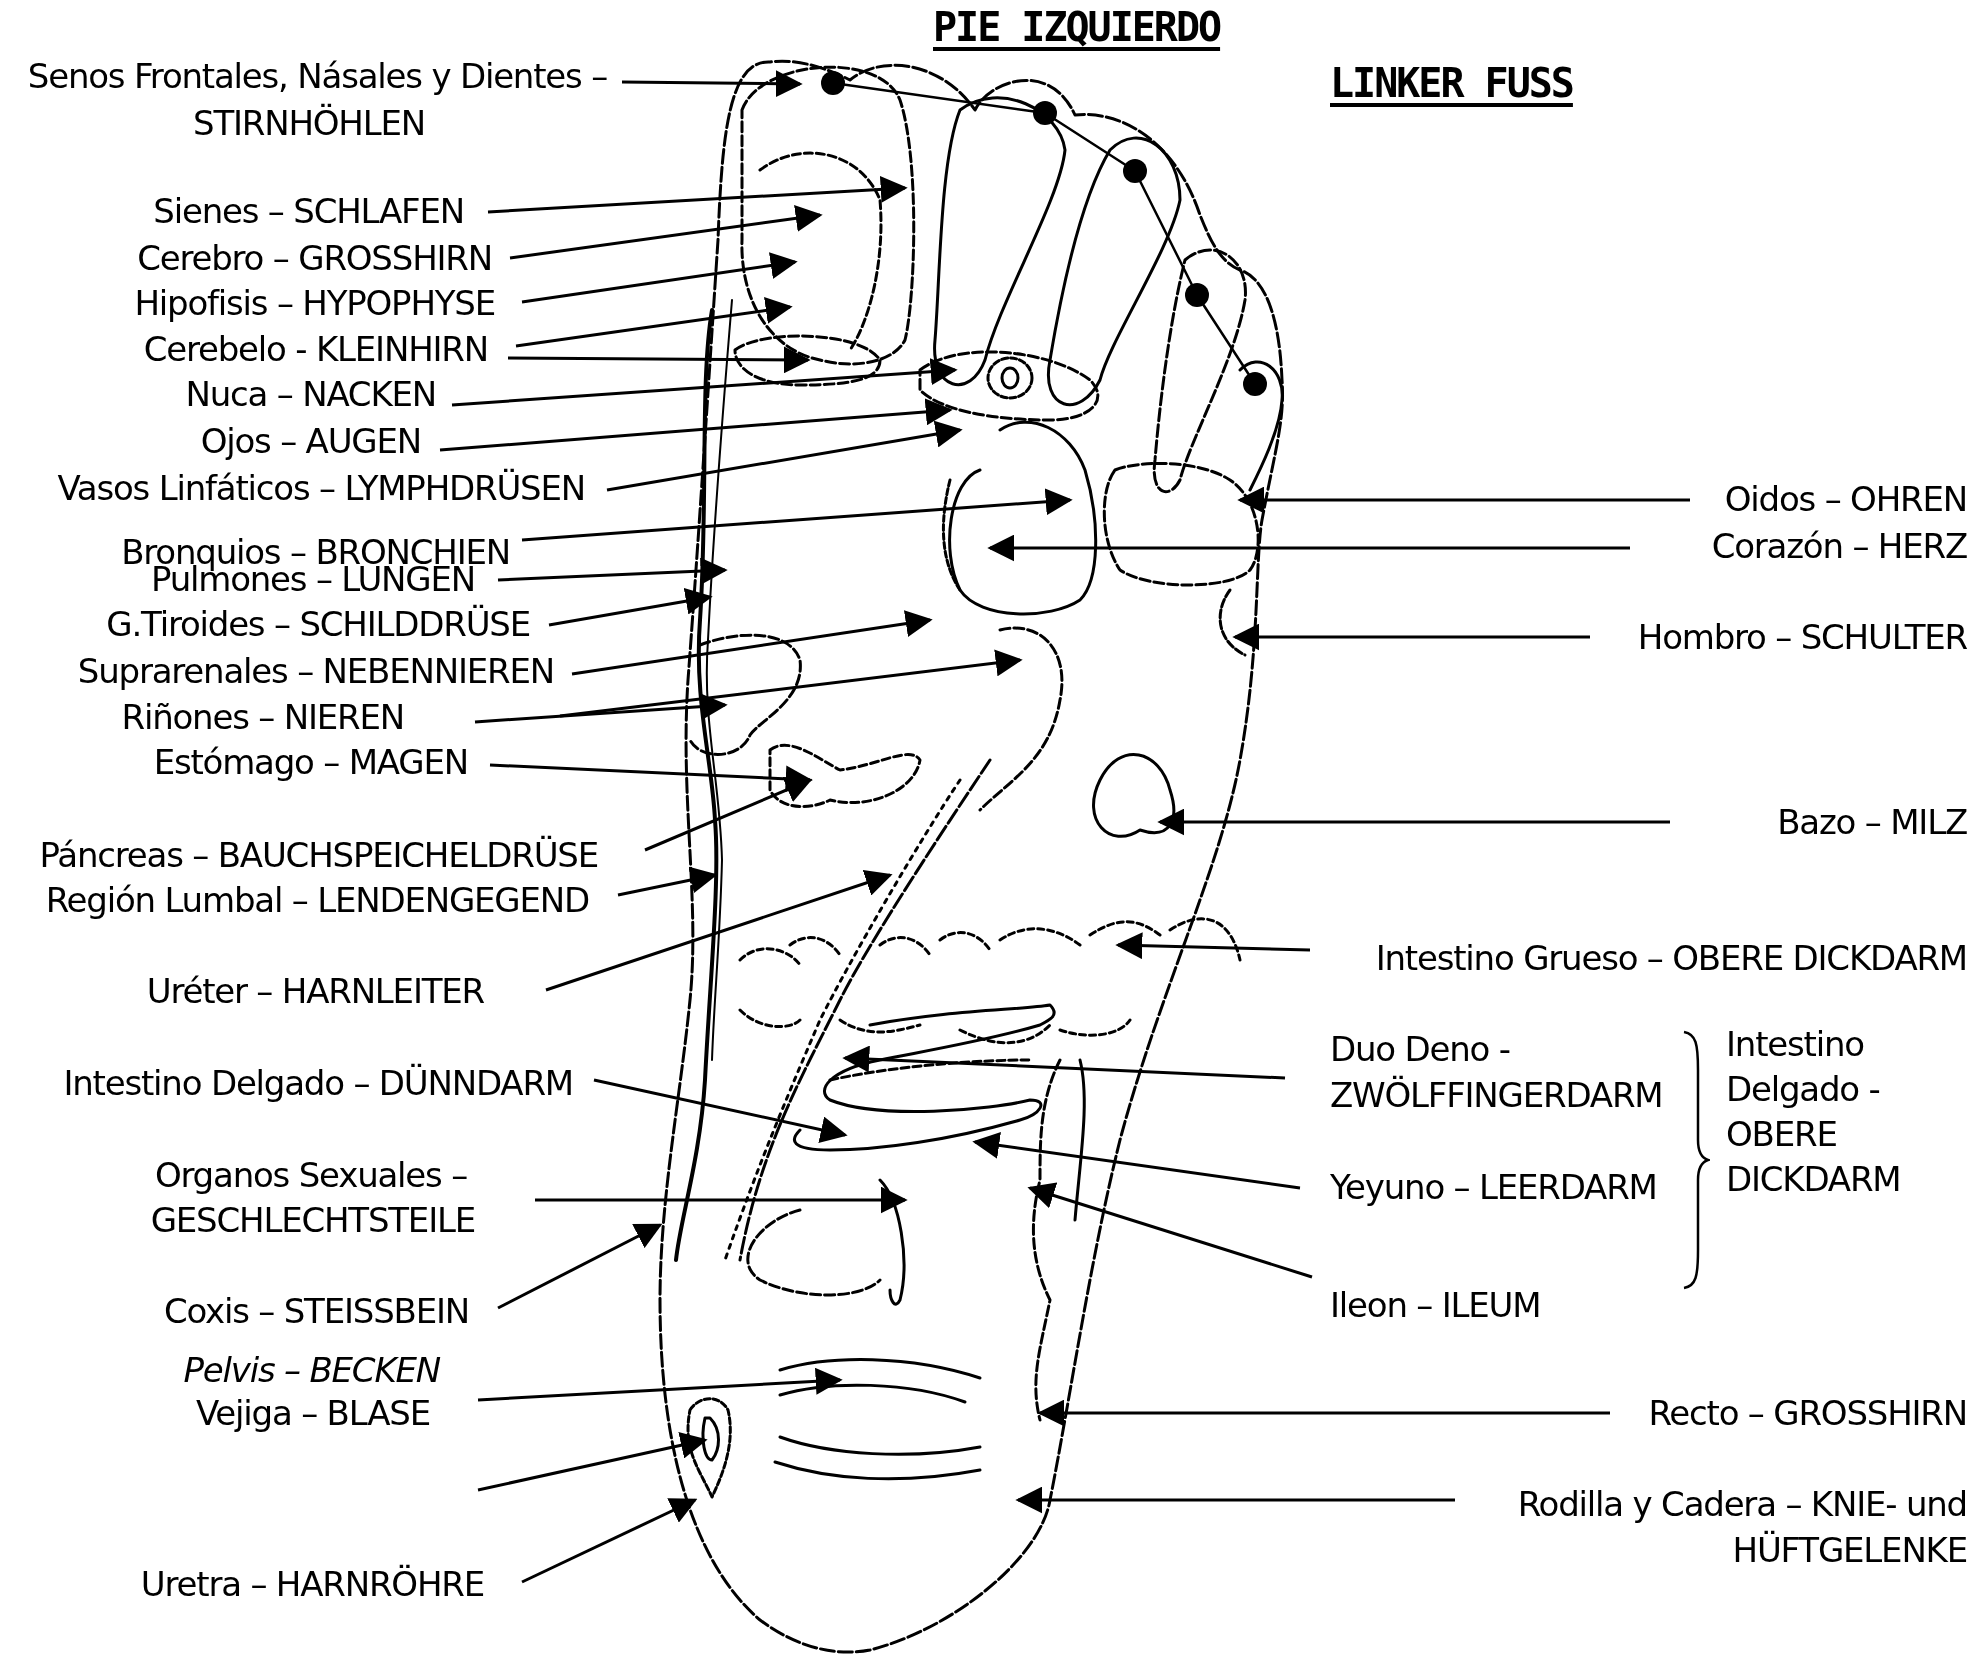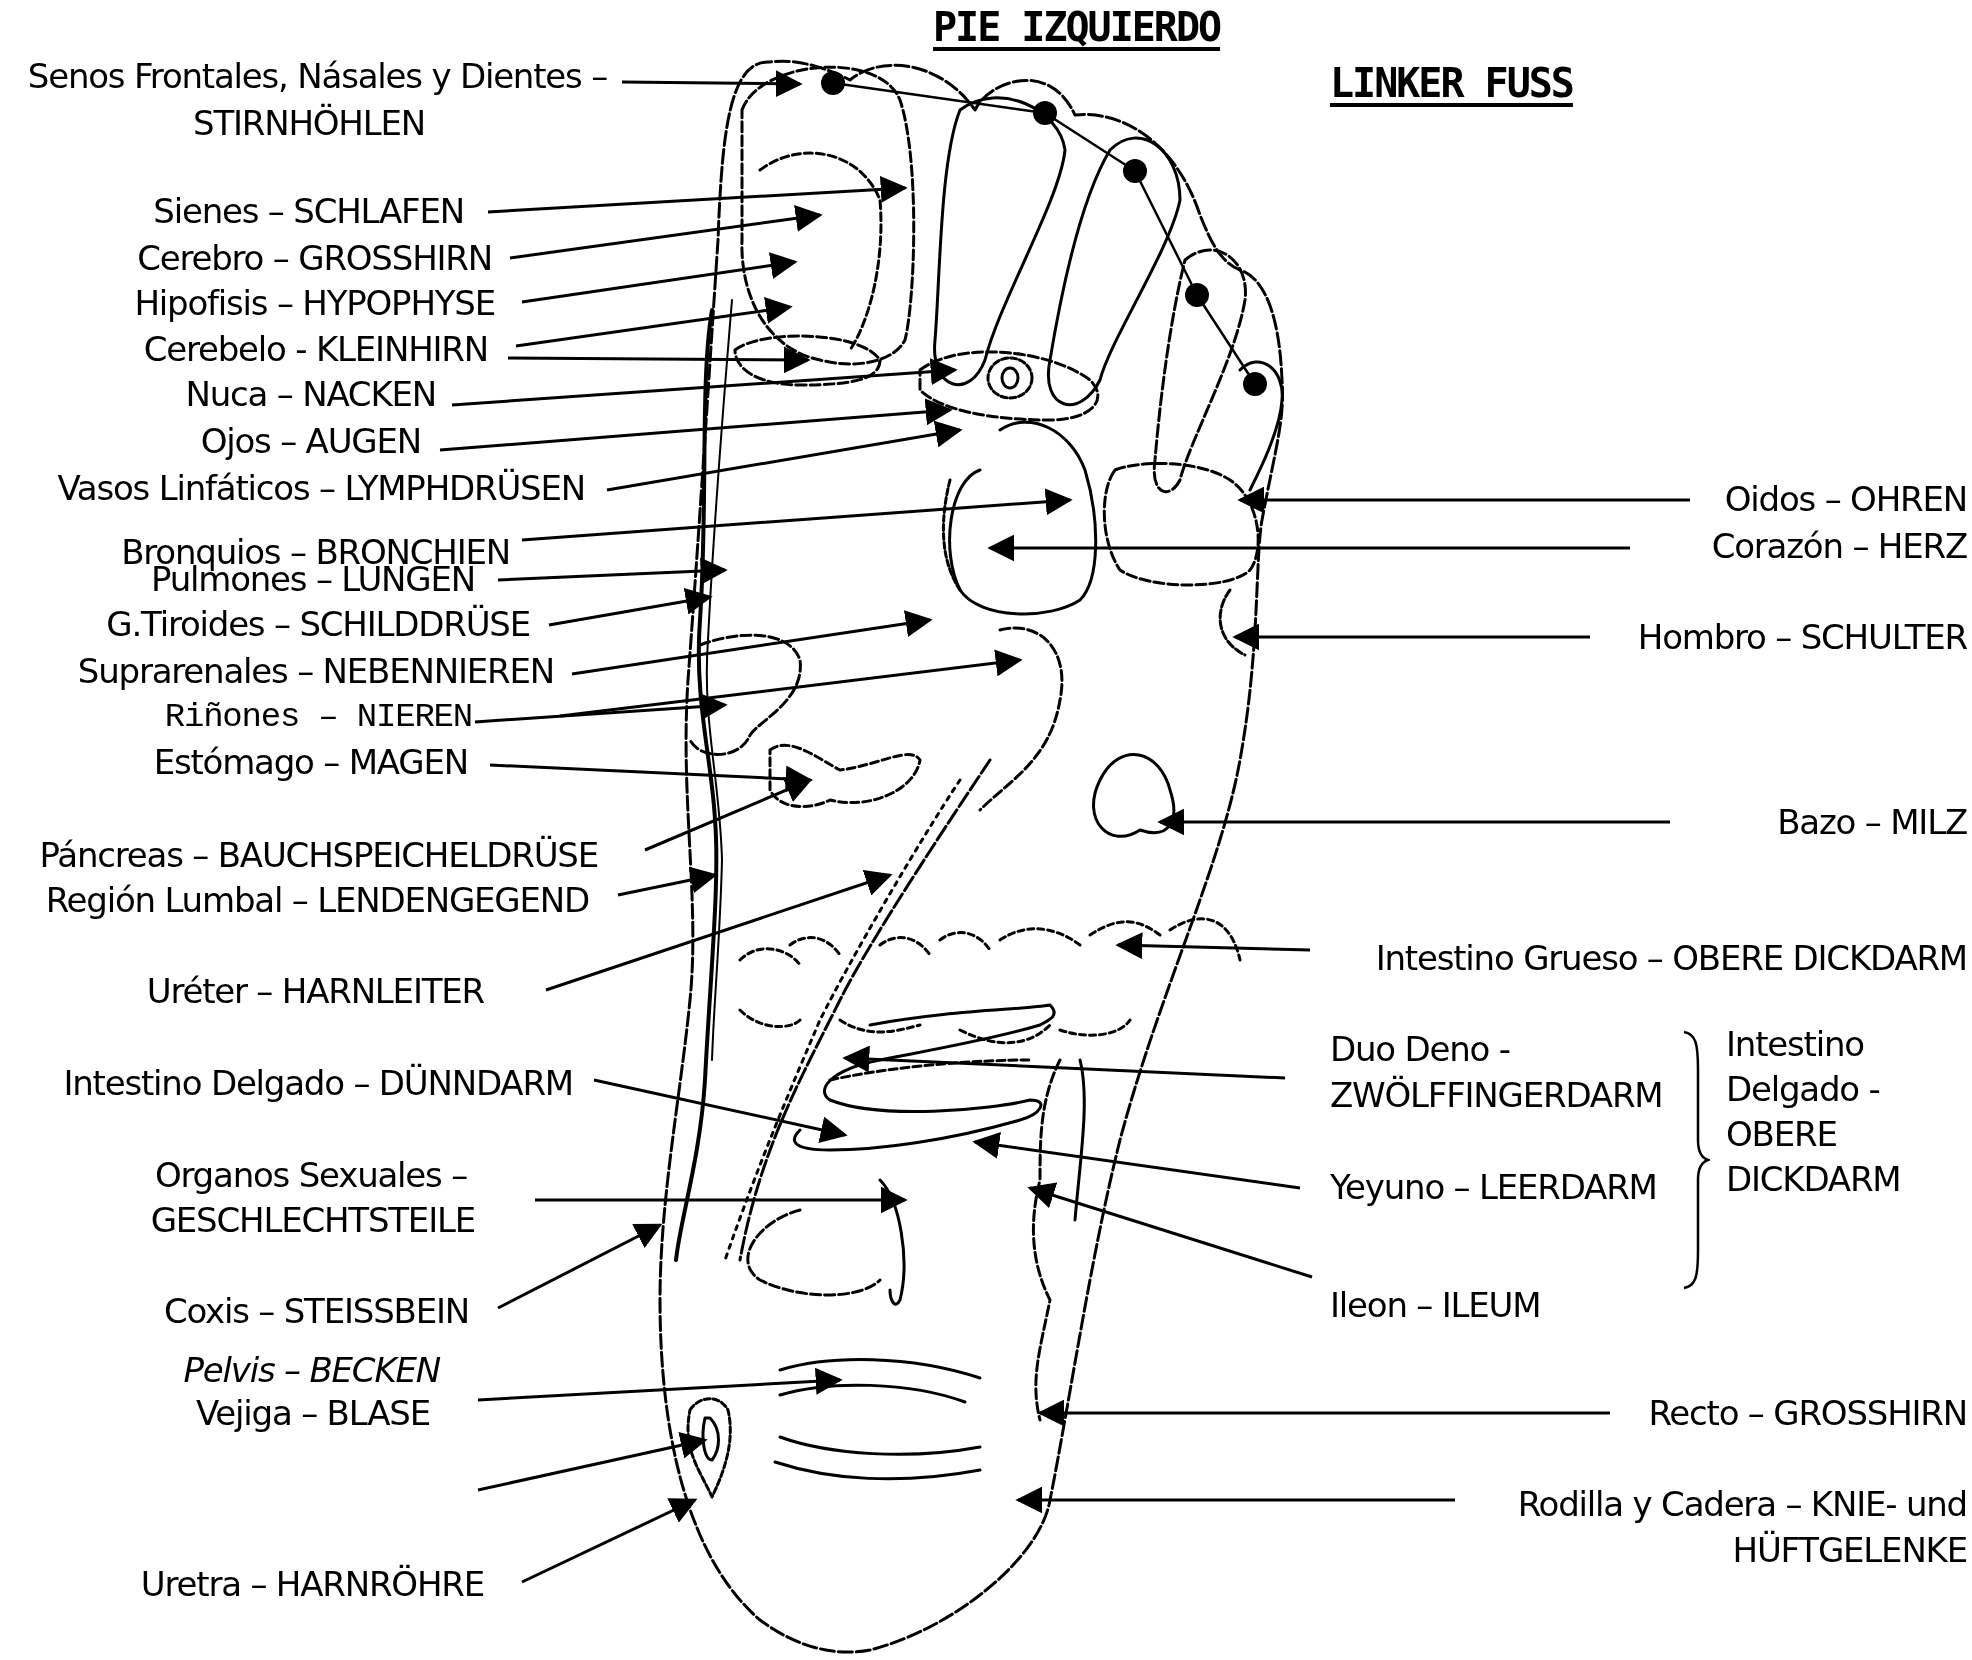--- a/index.html
+++ b/index.html
@@ -149,21 +149,21 @@
 <div class="lbl left" style="right:1480px; top:258px;">Cerebro – GROSSHIRN</div>
 <div class="lbl left" style="right:1477px; top:303px;">Hipofisis – HYPOPHYSE</div>
 <div class="lbl left" style="right:1484px; top:349px;">Cerebelo - KLEINHIRN</div>
 <div class="lbl left" style="right:1536px; top:394px;">Nuca – NACKEN</div>
 <div class="lbl left" style="right:1551px; top:441px;">Ojos – AUGEN</div>
 <div class="lbl left" style="right:1387px; top:488px;">Vasos Linfáticos – LYMPHDRÜSEN</div>
 <div class="lbl left" style="right:1462px; top:532px;margin-top:20px;">Bronquios – BRONCHIEN</div>
 <div class="lbl left" style="right:1497px; top:579px;">Pulmones – LUNGEN</div>
 <div class="lbl left" style="right:1442px; top:624px;">G.Tiroides – SCHILDDRÜSE</div>
 <div class="lbl left" style="right:1418px; top:671px;">Suprarenales – NEBENNIEREN</div>
-<div class="lbl left" style="right:1500px; top:717px;font-family:Liberation Mono, monospace;">Riñones – NIEREN</div>
+<div class="lbl left" style="right:1568px; top:717px;">Riñones – NIEREN</div>
 <div class="lbl left" style="right:1504px; top:762px;">Estómago – MAGEN</div>
 <div class="lbl left" style="right:1374px; top:855px;">Páncreas – BAUCHSPEICHELDRÜSE</div>
 <div class="lbl left" style="right:1383px; top:900px;">Región Lumbal – LENDENGEGEND</div>
 <div class="lbl left" style="right:1488px; top:991px;">Uréter – HARNLEITER</div>
 <div class="lbl left" style="right:1399px; top:1083px;">Intestino Delgado – DÜNNDARM</div>
 <div class="lbl left" style="right:1505px; top:1175px;">Organos Sexuales –</div>
 <div class="lbl left" style="right:1497px; top:1220px;">GESCHLECHTSTEILE</div>
 <div class="lbl left" style="right:1503px; top:1311px;">Coxis – STEISSBEIN</div>
 <div class="lbl left" style="right:1532px; top:1370px;font-style:italic;">Pelvis – BECKEN</div>
 <div class="lbl left" style="right:1542px; top:1413px;">Vejiga – BLASE</div>

